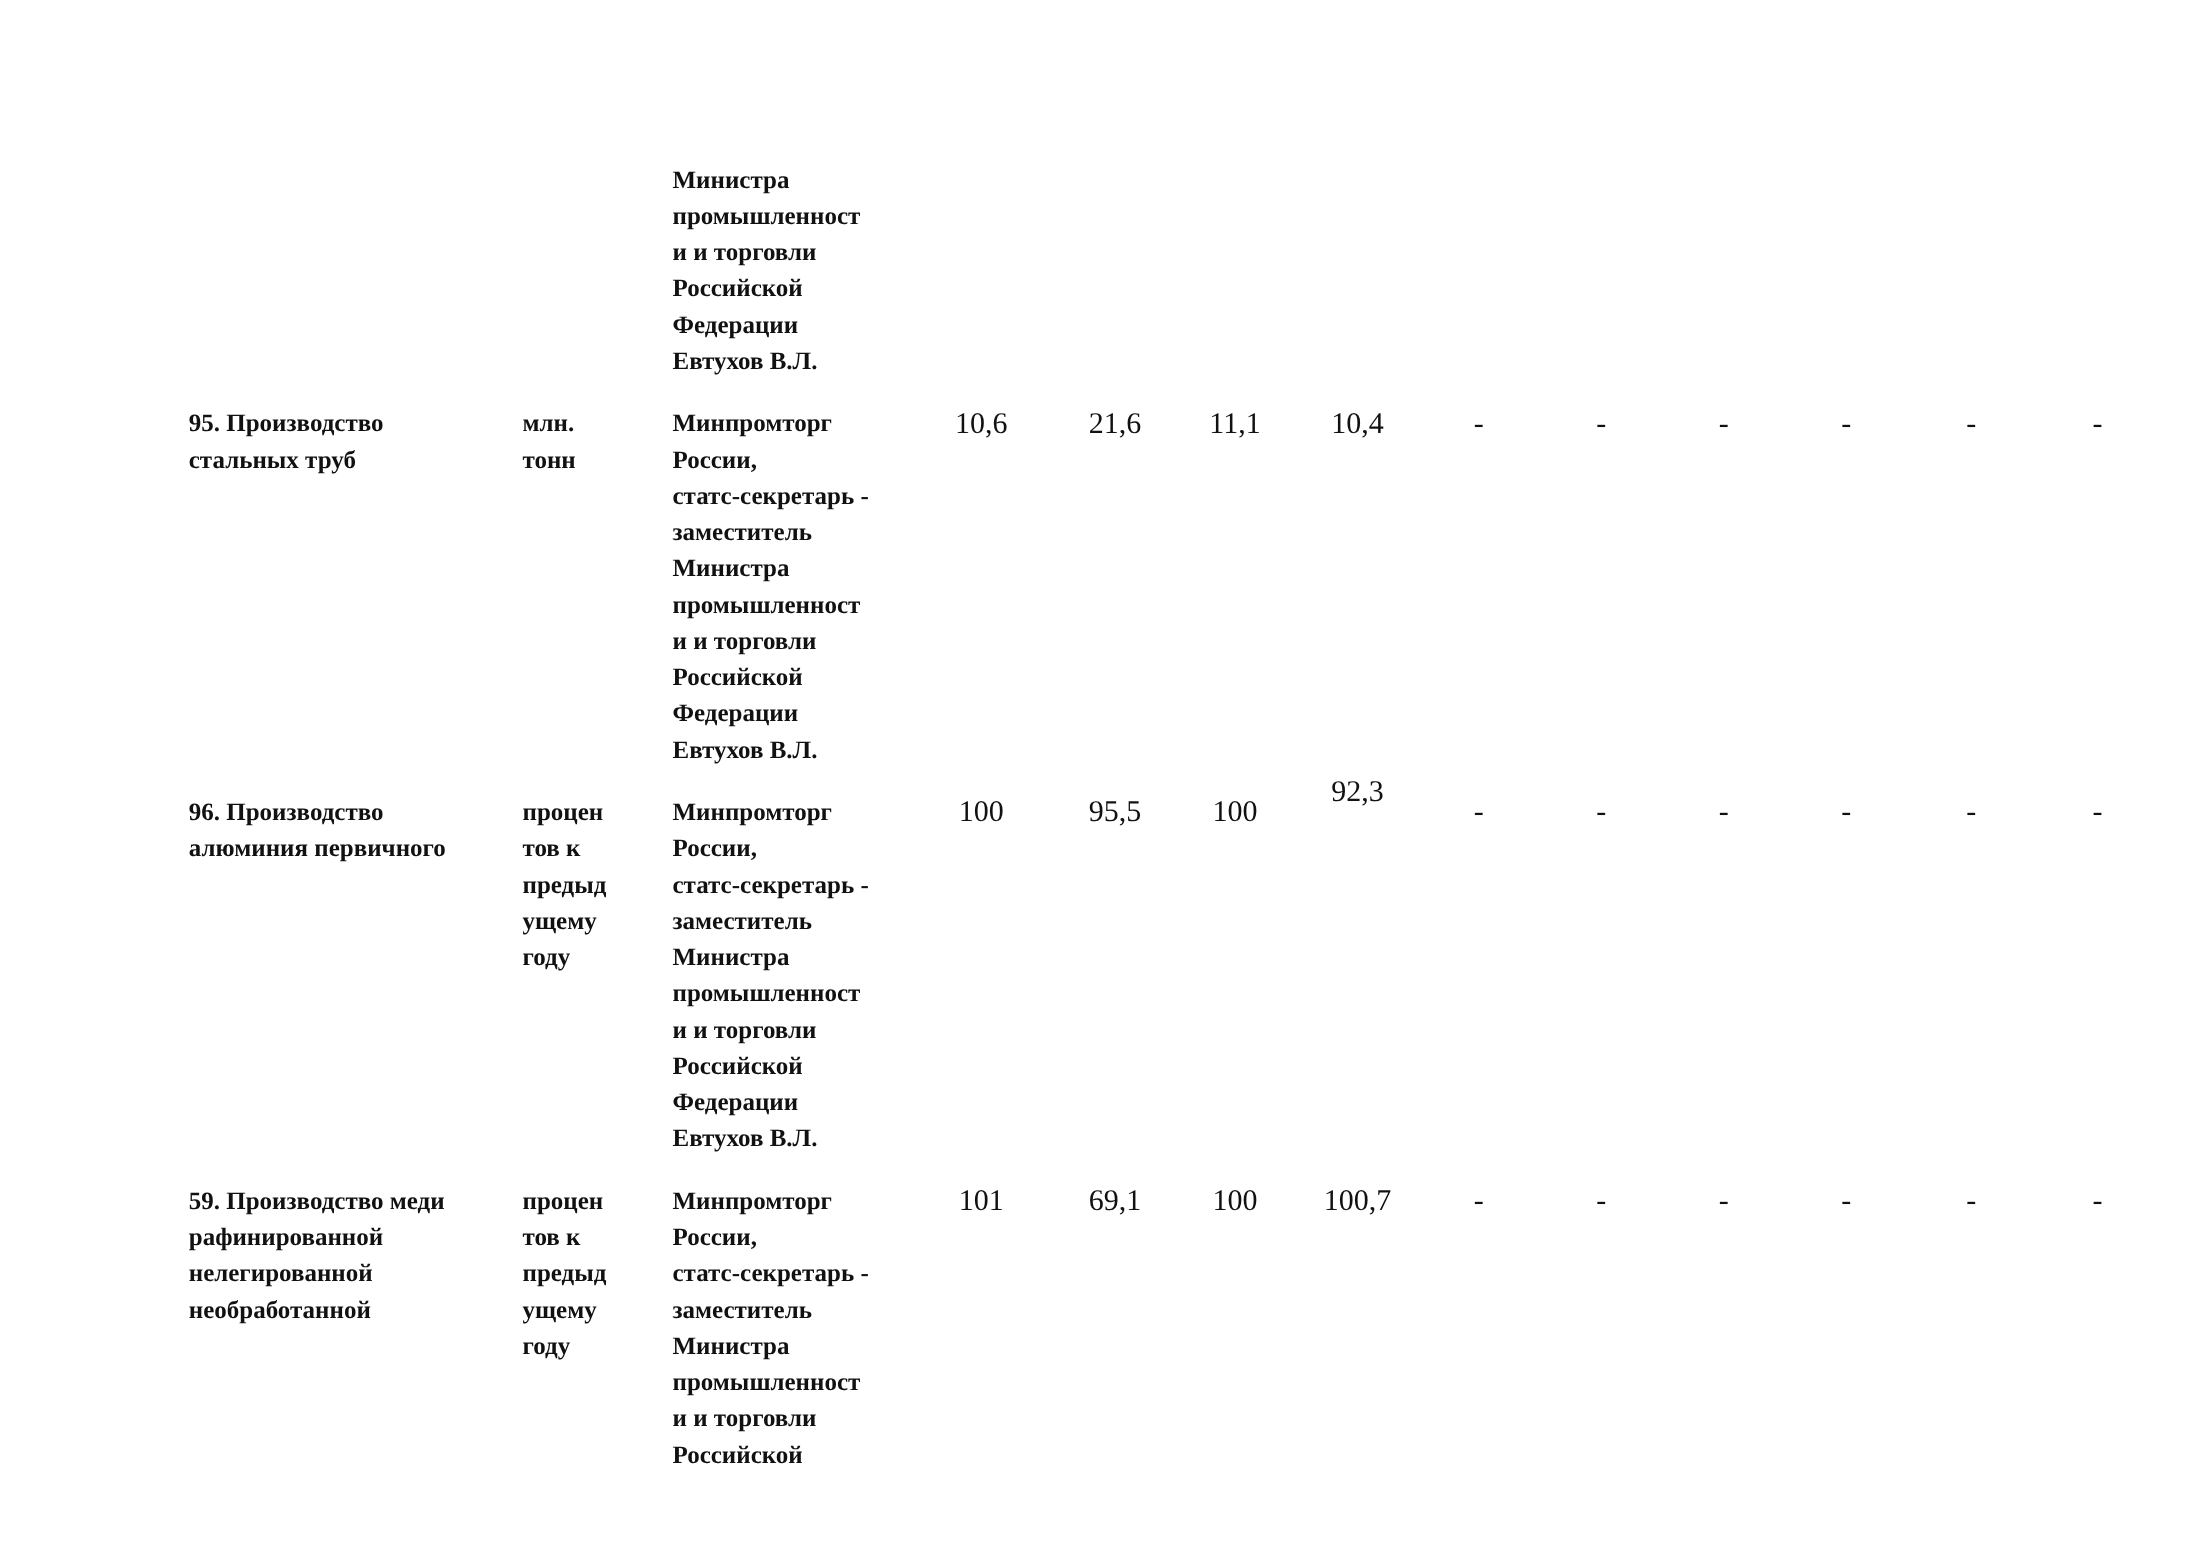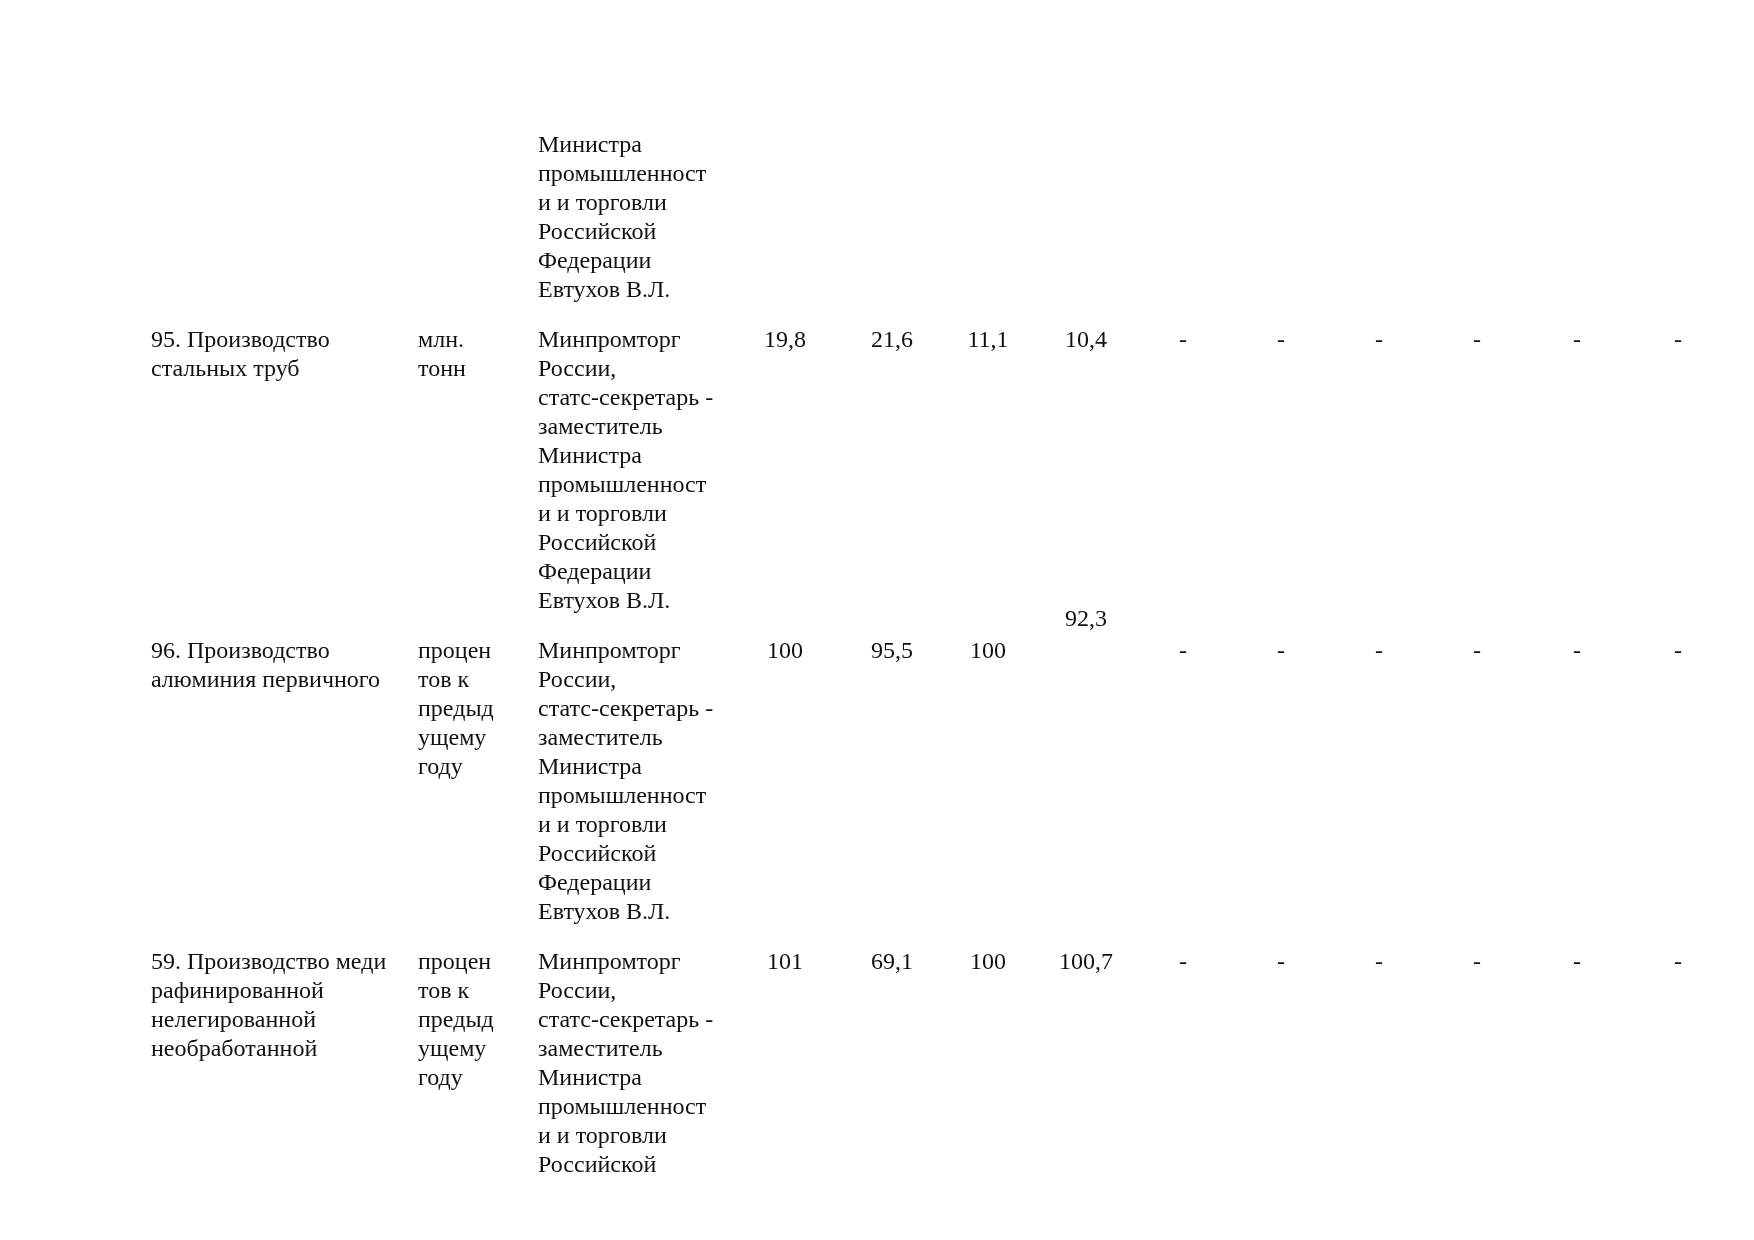--- a/index.html
+++ b/index.html
@@ -1,19 +1,19 @@
 <!DOCTYPE html>
 <html><head>
 <meta charset="utf-8">
 <style>
   html, body { margin: 0; padding: 0; background: #ffffff; }
   body { width: 1754px; height: 1240px; position: relative; overflow: hidden;
          font-family: "Liberation Serif", "DejaVu Serif", serif; color: #111; }
   .abs { position: absolute; }
-  .txt { font-size: 24px; line-height: 29px; white-space: pre-line; }
+  .txt { font-size: 20px; line-height: 29px; white-space: pre-line; font-weight: bold; }
   .label { left: 151px; width: 290px; }
   .unit { left: 418px; width: 96px; }
   .resp { left: 538px; width: 210px; }
   .num { width: 90px; text-align: center; font-size: 24px; line-height: 29px; }
   .dash { width: 40px; text-align: center; font-size: 24px; line-height: 29px; }
 </style>
 </head>
 <body>
 
 <div class="abs txt resp" style="top:130px;">Министра
@@ -31,21 +31,21 @@
   <div class="abs txt resp" style="top:325px;">Минпромторг
 России,
 статс-секретарь -
 заместитель
 Министра
 промышленност
 и и торговли
 Российской
 Федерации
 Евтухов В.Л.</div>
-  <div class="abs num" style="top:325px; left:740px;">19,8</div>
+  <div class="abs num" style="top:325px; left:740px;">10,6</div>
   <div class="abs num" style="top:325px; left:847px;">21,6</div>
   <div class="abs num" style="top:325px; left:943px;">11,1</div>
   <div class="abs num" style="top:325px; left:1041px;">10,4</div>
   <div class="abs dash" style="top:325px; left:1163px;">-</div>
   <div class="abs dash" style="top:325px; left:1261px;">-</div>
   <div class="abs dash" style="top:325px; left:1359px;">-</div>
   <div class="abs dash" style="top:325px; left:1457px;">-</div>
   <div class="abs dash" style="top:325px; left:1557px;">-</div>
   <div class="abs dash" style="top:325px; left:1658px;">-</div>
 </div>
@@ -64,21 +64,21 @@
 заместитель
 Министра
 промышленност
 и и торговли
 Российской
 Федерации
 Евтухов В.Л.</div>
   <div class="abs num" style="top:636px; left:740px;">100</div>
   <div class="abs num" style="top:636px; left:847px;text-align:center;">95,5</div>
   <div class="abs num" style="top:636px; left:943px;">100</div>
-  <div class="abs num" style="top:604px; left:1041px;">92,3</div>
+  <div class="abs num" style="top:620px; left:1041px;">92,3</div>
   <div class="abs dash" style="top:636px; left:1163px;">-</div>
   <div class="abs dash" style="top:636px; left:1261px;">-</div>
   <div class="abs dash" style="top:636px; left:1359px;">-</div>
   <div class="abs dash" style="top:636px; left:1457px;">-</div>
   <div class="abs dash" style="top:636px; left:1557px;">-</div>
   <div class="abs dash" style="top:636px; left:1658px;">-</div>
 </div>
 
 <div>
   <div class="abs txt label" style="top:947px;">59. Производство меди

